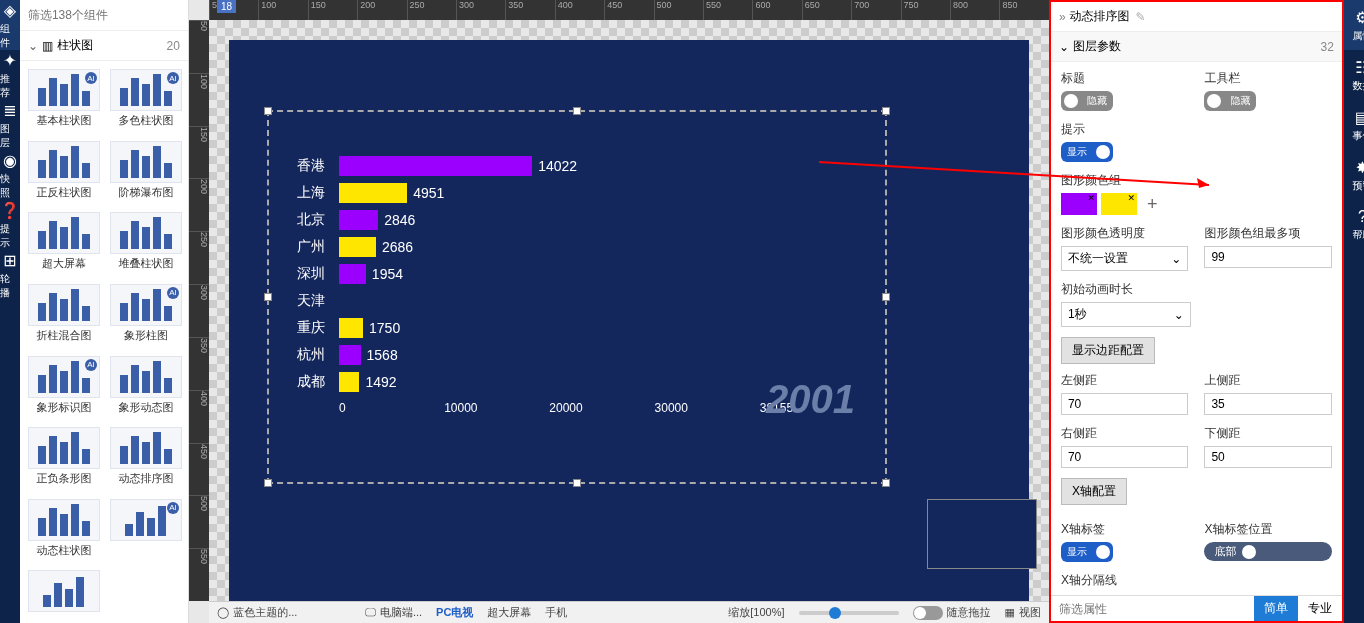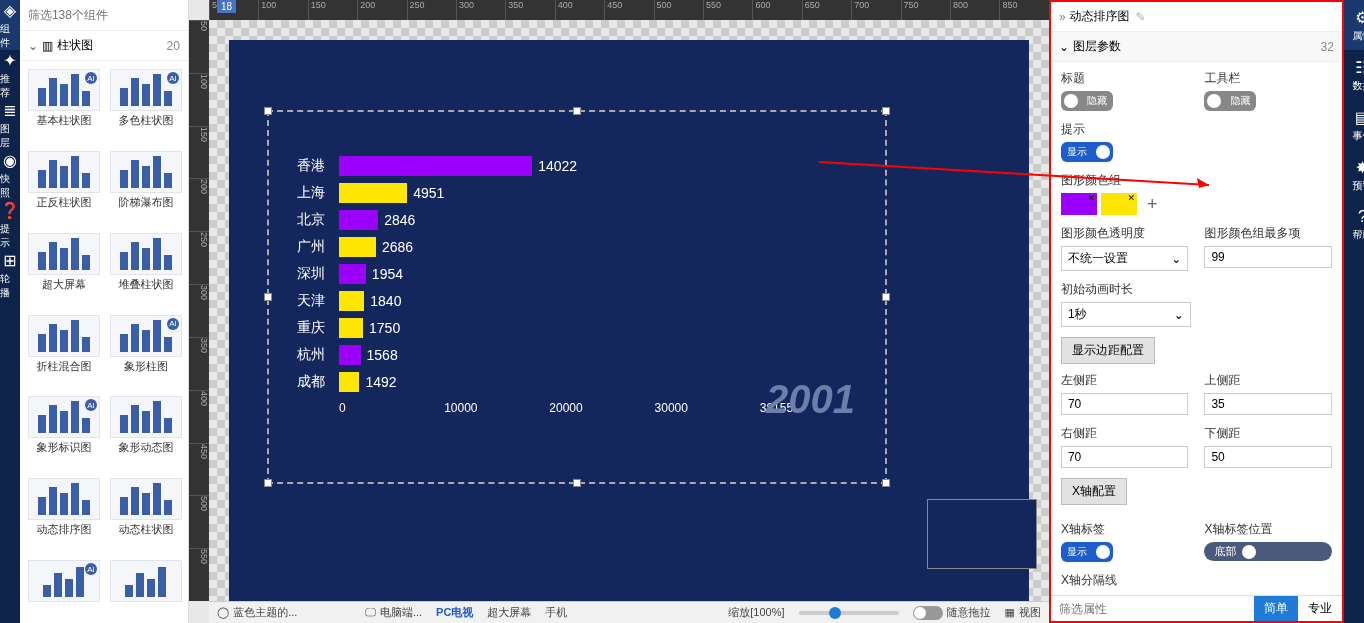--- a/index.html
+++ b/index.html
@@ -251,20 +251,30 @@
           <div class="comp-label">象形动态图</div>
         </div>
         <div class="comp-item">
           <div class="comp-thumb">
             <div class="bar" style="height: 18px;"></div>
             <div class="bar" style="height: 28px;"></div>
             <div class="bar" style="height: 22px;"></div>
             <div class="bar" style="height: 32px;"></div>
             <div class="bar" style="height: 15px;"></div>
           </div>
+          <div class="comp-label">正负条形图</div>
+        </div>
+        <div class="comp-item">
+          <div class="comp-thumb">
+            <div class="bar" style="height: 18px;"></div>
+            <div class="bar" style="height: 28px;"></div>
+            <div class="bar" style="height: 22px;"></div>
+            <div class="bar" style="height: 32px;"></div>
+            <div class="bar" style="height: 15px;"></div>
+          </div>
           <div class="comp-label">动态排序图</div>
         </div>
         <div class="comp-item">
           <div class="comp-thumb">
             <div class="bar" style="height: 18px;"></div>
             <div class="bar" style="height: 28px;"></div>
             <div class="bar" style="height: 22px;"></div>
             <div class="bar" style="height: 32px;"></div>
             <div class="bar" style="height: 15px;"></div>
           </div>
@@ -367,24 +377,20 @@
                 </div>
                 <div class="chart-row">
                   <div class="chart-cat">深圳</div>
                   <div class="chart-bar-wrap">
                     <div class="chart-bar" style="width: 5.12122%; background: rgb(155, 0, 255);"></div>
                     <div class="chart-val" style="left: 5.12122%;">1954</div>
                   </div>
                 </div>
                 <div class="chart-row">
                   <div class="chart-cat">天津</div>
-                  <div class="chart-bar-wrap">
-                    <div class="chart-bar" style="width: 4.82243%; background: rgb(255, 230, 0);"></div>
-                    <div class="chart-val" style="left: 4.82243%;">1840</div>
-                  </div>
                 </div>
                 <div class="chart-row">
                   <div class="chart-cat">重庆</div>
                   <div class="chart-bar-wrap">
                     <div class="chart-bar" style="width: 4.58655%; background: rgb(255, 230, 0);"></div>
                     <div class="chart-val" style="left: 4.58655%;">1750</div>
                   </div>
                 </div>
                 <div class="chart-row">
                   <div class="chart-cat">杭州</div>

